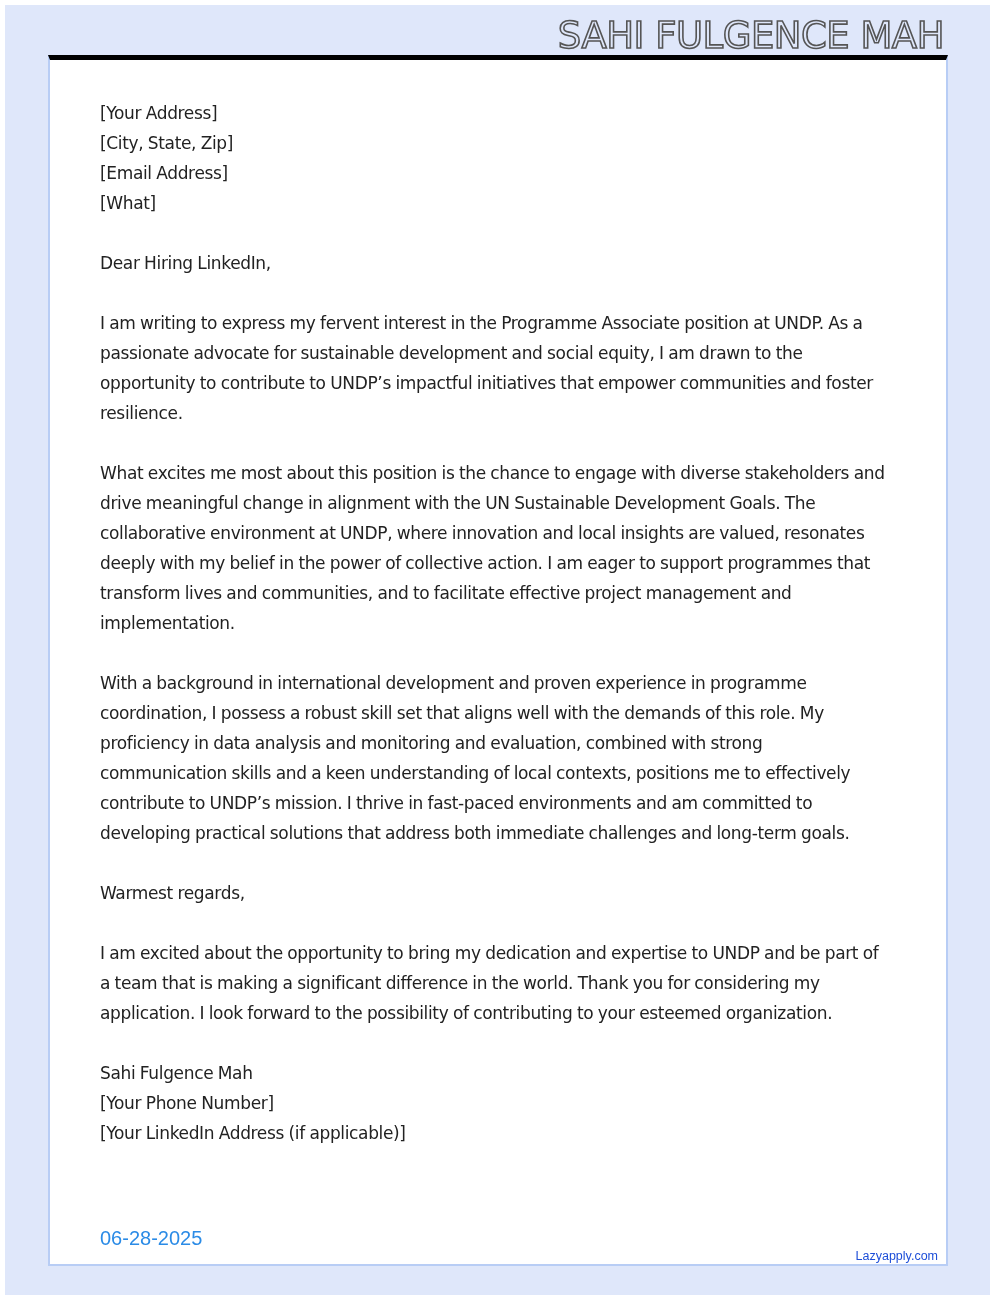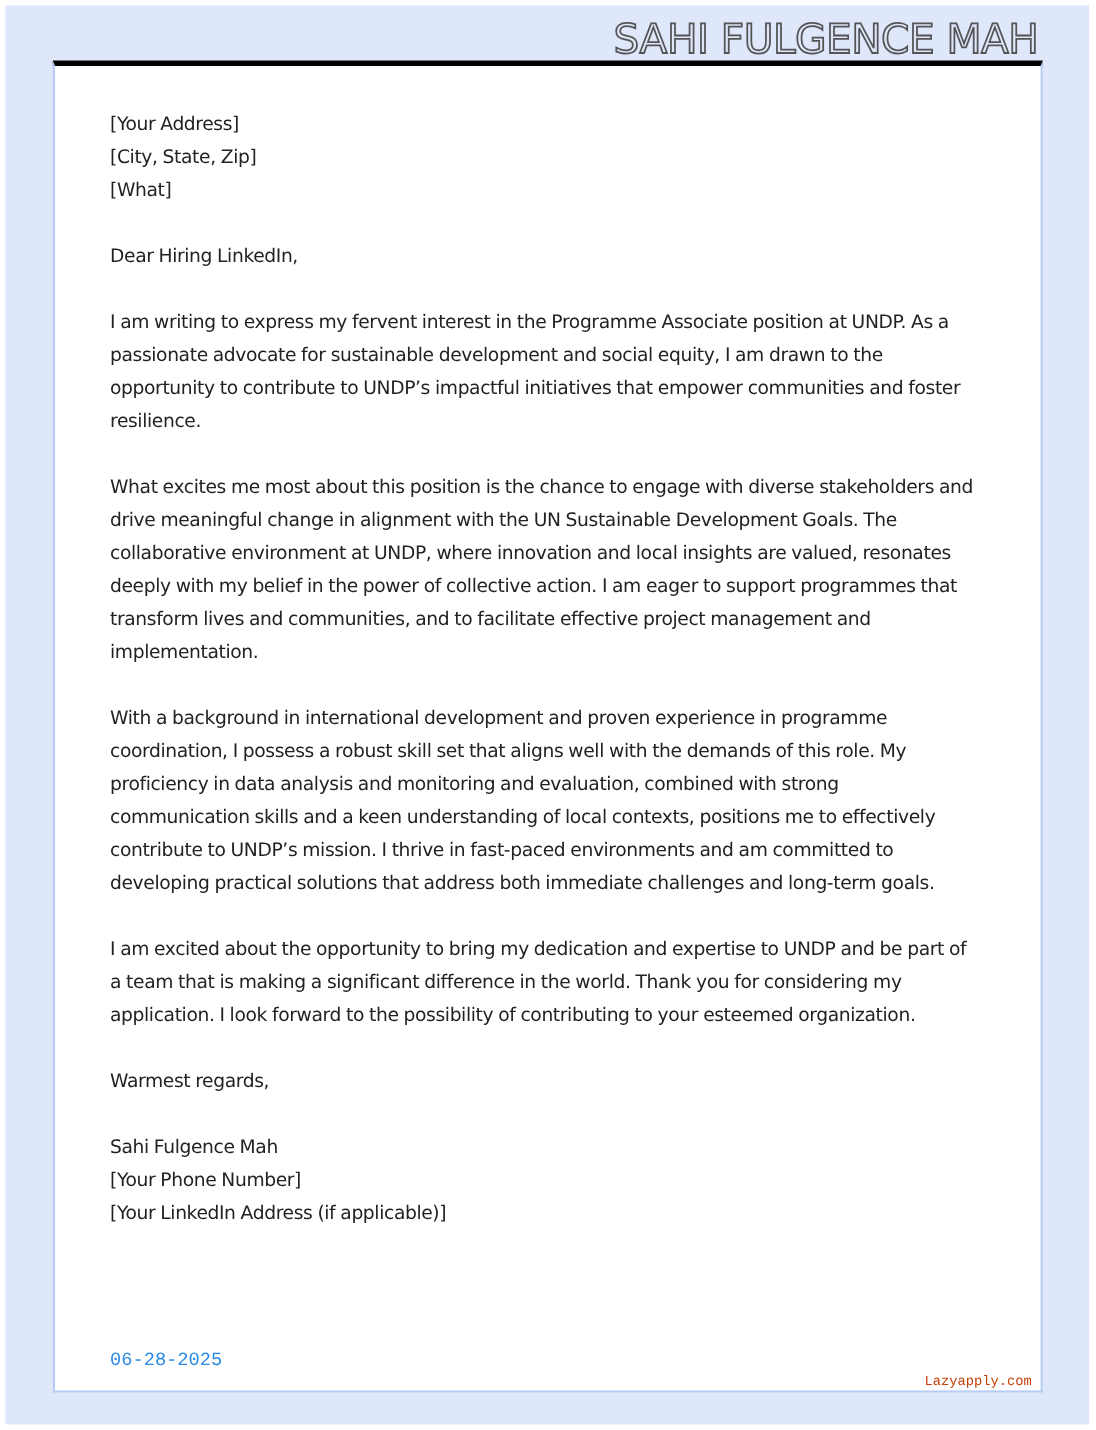--- a/index.html
+++ b/index.html
@@ -61,56 +61,57 @@
     .letter p {
       margin: 0 12px 30px 0;
     }
     .letter .line {
       display: block;
     }
     .date-stamp {
       position: absolute;
       left: 50px;
       top: 1163px;
-      font-family: Liberation Mono, monospace;
-      font-size: 17px;
+      font-family: Liberation Sans, sans-serif;
+      font-size: 20px;
       line-height: 30px;
       color: #2b8be6;
       text-align: right;
     }
     .watermark {
       position: absolute;
       right: 8px;
       bottom: 0px;
-      font-family: Liberation Mono, monospace;
+      font-family: Liberation Sans, sans-serif;
       font-size: 12.5px;
       line-height: 16px;
-      color: #c2410c;
+      color: #1d4ed8;
     }
   </style>
 </head>
 <body>
 
 <div class="page-bg"></div>
 
 <div class="name-title">SAHI FULGENCE MAH</div>
 
 <div class="card">
   <div class="letter">
     <p>
       <span class="line">[Your Address]</span>
       <span class="line">[City, State, Zip]</span>
+      <span class="line">[Email Address]</span>
       <span class="line">[What]</span>
     </p>
     <p>Dear Hiring LinkedIn,</p>
     <p>I am writing to express my fervent interest in the Programme Associate position at UNDP. As a passionate advocate for sustainable development and social equity, I am drawn to the opportunity to contribute to UNDP’s impactful initiatives that empower communities and foster resilience.</p>
     <p>What excites me most about this position is the chance to engage with diverse stakeholders and drive meaningful change in alignment with the UN Sustainable Development Goals. The collaborative environment at UNDP, where innovation and local insights are valued, resonates deeply with my belief in the power of collective action. I am eager to support programmes that transform lives and communities, and to facilitate effective project management and implementation.</p>
     <p>With a background in international development and proven experience in programme coordination, I possess a robust skill set that aligns well with the demands of this role. My proficiency in data analysis and monitoring and evaluation, combined with strong communication skills and a keen understanding of local contexts, positions me to effectively contribute to UNDP’s mission. I thrive in fast-paced environments and am committed to developing practical solutions that address both immediate challenges and long-term goals.</p>
+    <p>Warmest regards,</p>
     <p>I am excited about the opportunity to bring my dedication and expertise to UNDP and be part of a team that is making a significant difference in the world. Thank you for considering my application. I look forward to the possibility of contributing to your esteemed organization.</p>
-    <p>Warmest regards,</p>
     <p>
       <span class="line">Sahi Fulgence Mah</span>
       <span class="line">[Your Phone Number]</span>
       <span class="line">[Your LinkedIn Address (if applicable)]</span>
     </p>
   </div>
   <div class="date-stamp">06-28-2025</div>
   <div class="watermark">Lazyapply.com</div>
 </div>
 

